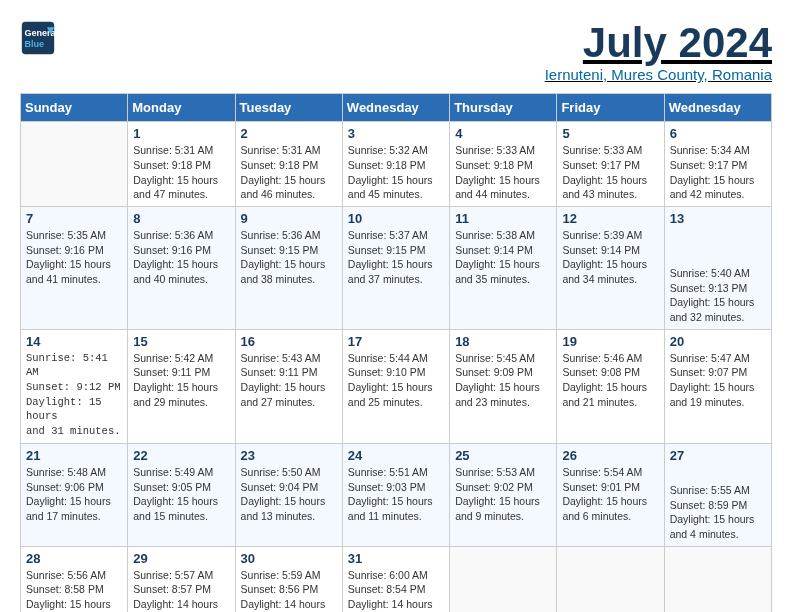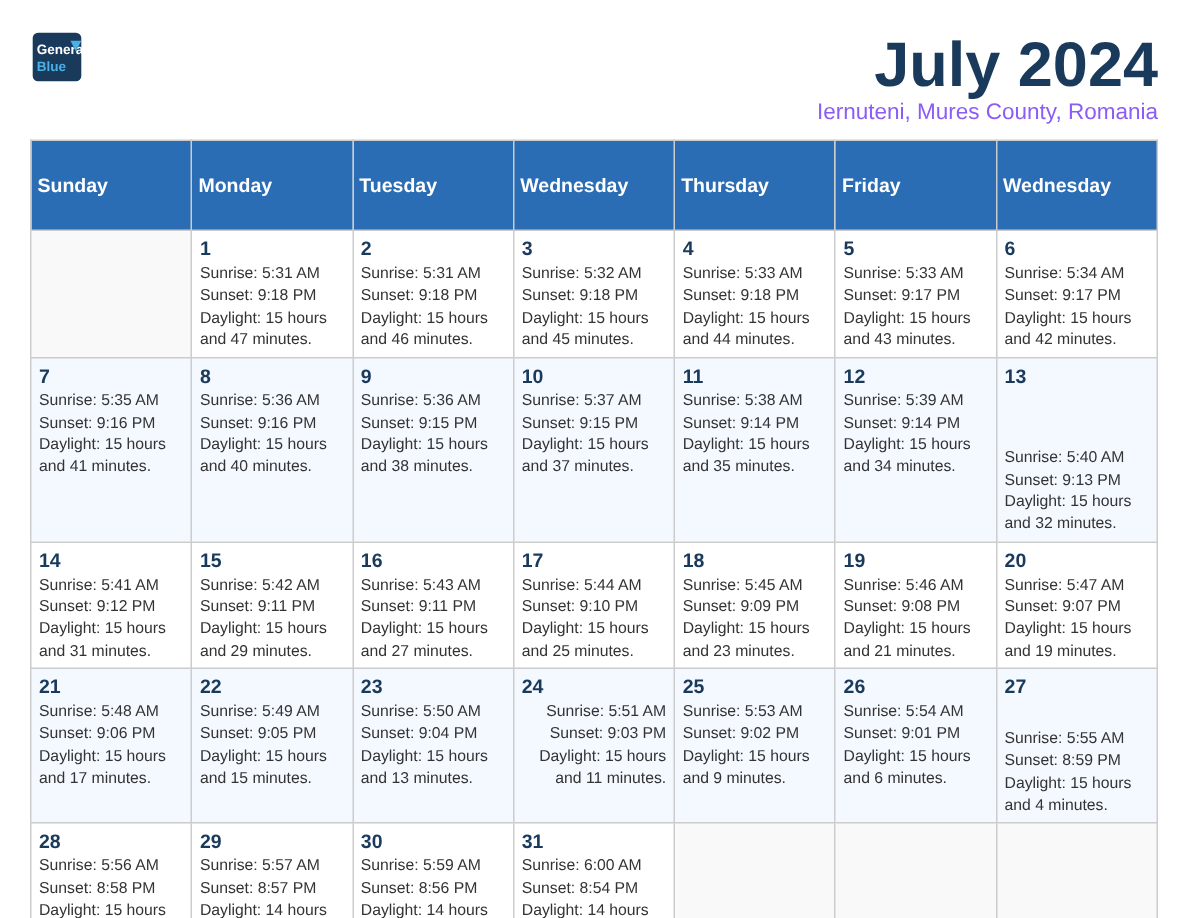--- a/index.html
+++ b/index.html
@@ -20,40 +20,41 @@
       display: flex;
       align-items: center;
       gap: 4px;
     }
     .logo-icon {
       width: 36px;
       height: 36px;
     }
     .title-block {
       text-align: right;
+      text-decoration: underline;
     }
     .month-title {
       font-size: 42px;
       font-weight: bold;
       color: #1a3a5c;
       line-height: 1.1;
     }
     .location {
       font-size: 15px;
-      color: #8b5cf6;
+      color: #0369a1;
     }
     table {
       width: 100%;
       border-collapse: collapse;
       font-size: 11px;
     }
     th {
       background-color: #2a6db5;
       color: #fff;
-      padding: 22px 4px;
+      padding: 6px 4px;
       text-align: left;
       font-size: 13px;
       font-weight: bold;
       border: 1px solid #ccc;
     }
     td {
       border: 1px solid #ccc;
       vertical-align: top;
       padding: 4px 5px;
       height: 80px;
@@ -208,21 +209,21 @@
           <span class="day-num">13</span>
           <div class="day-info" style="white-space: pre-line; margin-top: 40px;">Sunrise: 5:40 AM
 Sunset: 9:13 PM
 Daylight: 15 hours
 and 32 minutes.</div>
         </td>
       </tr>
       <tr>
         <td>
           <span class="day-num">14</span>
-          <div class="day-info" style="white-space: pre-line;">Sunrise: 5:41 AM
+          <div class="day-info" style="white-space: pre-line; font-family: Liberation Mono, monospace;">Sunrise: 5:41 AM
 Sunset: 9:12 PM
 Daylight: 15 hours
 and 31 minutes.</div>
         </td>
         <td>
           <span class="day-num">15</span>
           <div class="day-info" style="white-space: pre-line;">Sunrise: 5:42 AM
 Sunset: 9:11 PM
 Daylight: 15 hours
 and 29 minutes.</div>
@@ -280,21 +281,21 @@
         </td>
         <td>
           <span class="day-num">23</span>
           <div class="day-info" style="white-space: pre-line;">Sunrise: 5:50 AM
 Sunset: 9:04 PM
 Daylight: 15 hours
 and 13 minutes.</div>
         </td>
         <td>
           <span class="day-num">24</span>
-          <div class="day-info" style="white-space: pre-line; text-align: right;">Sunrise: 5:51 AM
+          <div class="day-info" style="white-space: pre-line;">Sunrise: 5:51 AM
 Sunset: 9:03 PM
 Daylight: 15 hours
 and 11 minutes.</div>
         </td>
         <td>
           <span class="day-num">25</span>
           <div class="day-info" style="white-space: pre-line;">Sunrise: 5:53 AM
 Sunset: 9:02 PM
 Daylight: 15 hours
 and 9 minutes.</div>

